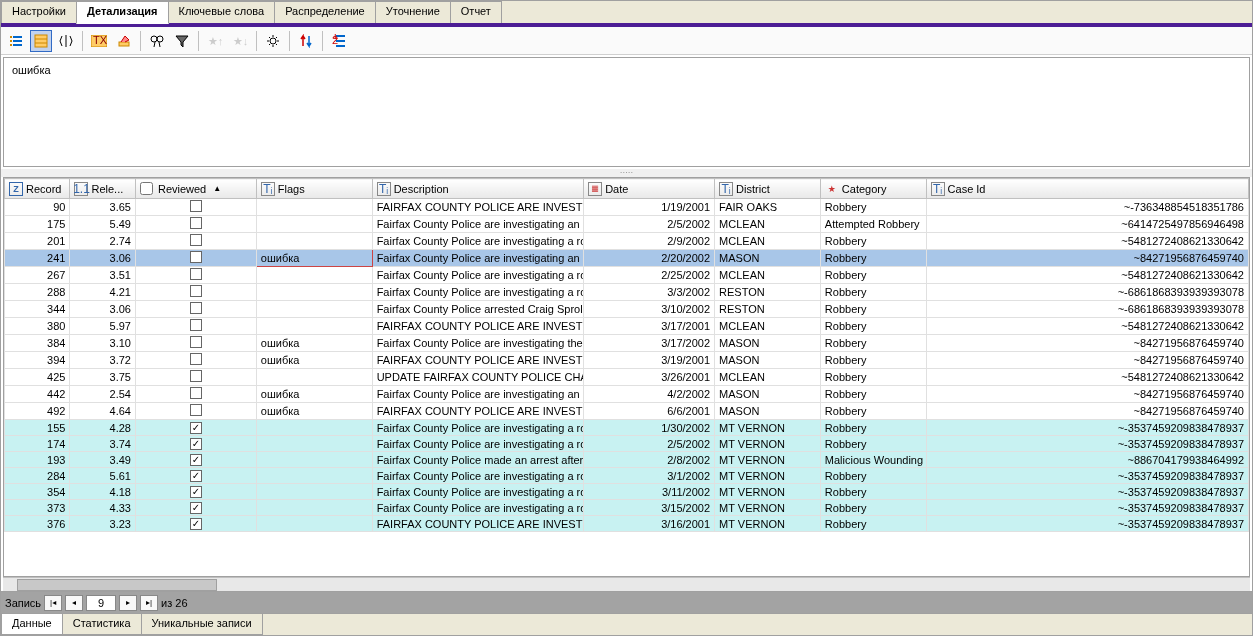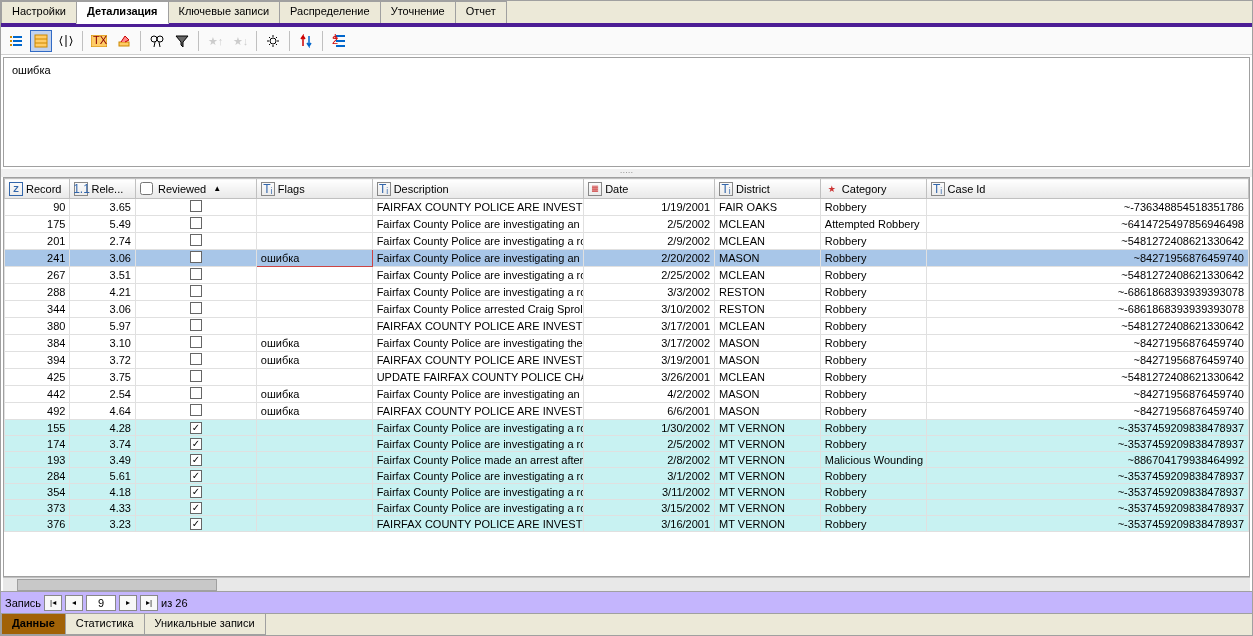--- a/index.html
+++ b/index.html
@@ -25,37 +25,37 @@
 .ico-cal{border:1px solid #888;color:#cc3333;font-size:8px}
 .ico-star{color:#cc3333}
 tr.sel td{background:#a8c6e8}
 tr.chk td{background:#c8f2f2}
 td.num{text-align:right}
 td.chk{text-align:center}
 .cbox{width:12px;height:12px;border:1px solid #666;display:inline-block;text-align:center;line-height:10px;font-size:10px;background:#fff}
 td.flags-cell{}
 td.flags-err{border:1px solid #cc4444}
 .sort-arrow{margin-left:4px;font-size:8px}
-.rec-nav{height:22px;border-top:1px solid #a0a0a0;display:flex;align-items:center;padding:0 4px;gap:3px;background:#c4b5fd}
+.rec-nav{height:22px;border-top:1px solid #a0a0a0;display:flex;align-items:center;padding:0 4px;gap:3px;background:#a3a3a3}
 .nav-btn{width:18px;height:16px;border:1px solid #888;background:#f8f8f8;display:flex;align-items:center;justify-content:center;font-size:8px;cursor:pointer}
 .nav-inp{width:30px;height:16px;border:1px solid #888;text-align:center}
 .btabs{display:flex;height:22px;background:#ece9d8;border-top:1px solid #a0a0a0}
 .btab{padding:3px 10px;border:1px solid #a0a0a0;border-top:none;margin-right:-1px;cursor:pointer}
-.btab.active{background:#a16207;font-weight:bold}
+.btab.active{background:#ffffff;font-weight:normal}
 .scroll-x{height:14px;background:#e8e8e8;border-top:1px solid #c0c0c0;margin:0 2px;position:relative}
 .scroll-thumb{position:absolute;left:14px;width:200px;height:12px;top:1px;background:#c8c8c8;border:1px solid #a0a0a0}
 th input[type=checkbox]{margin-right:2px}
 </style>
 </head>
 <body>
 
 <div class="tabs" id="top-tabs">
     <div class="tab">Настройки</div>
     <div class="tab active">Детализация</div>
-    <div class="tab">Ключевые записи</div>
+    <div class="tab">Ключевые слова</div>
     <div class="tab">Распределение</div>
     <div class="tab">Уточнение</div>
     <div class="tab">Отчет</div>
   </div>
 
 <div class="toolbar">
   <div class="tb-btn">
       <svg width="14" height="14">
         <rect x="1" y="2" width="2" height="2" fill="#c80"></rect>
         <rect x="4" y="2" width="9" height="2" fill="#06c"></rect>

